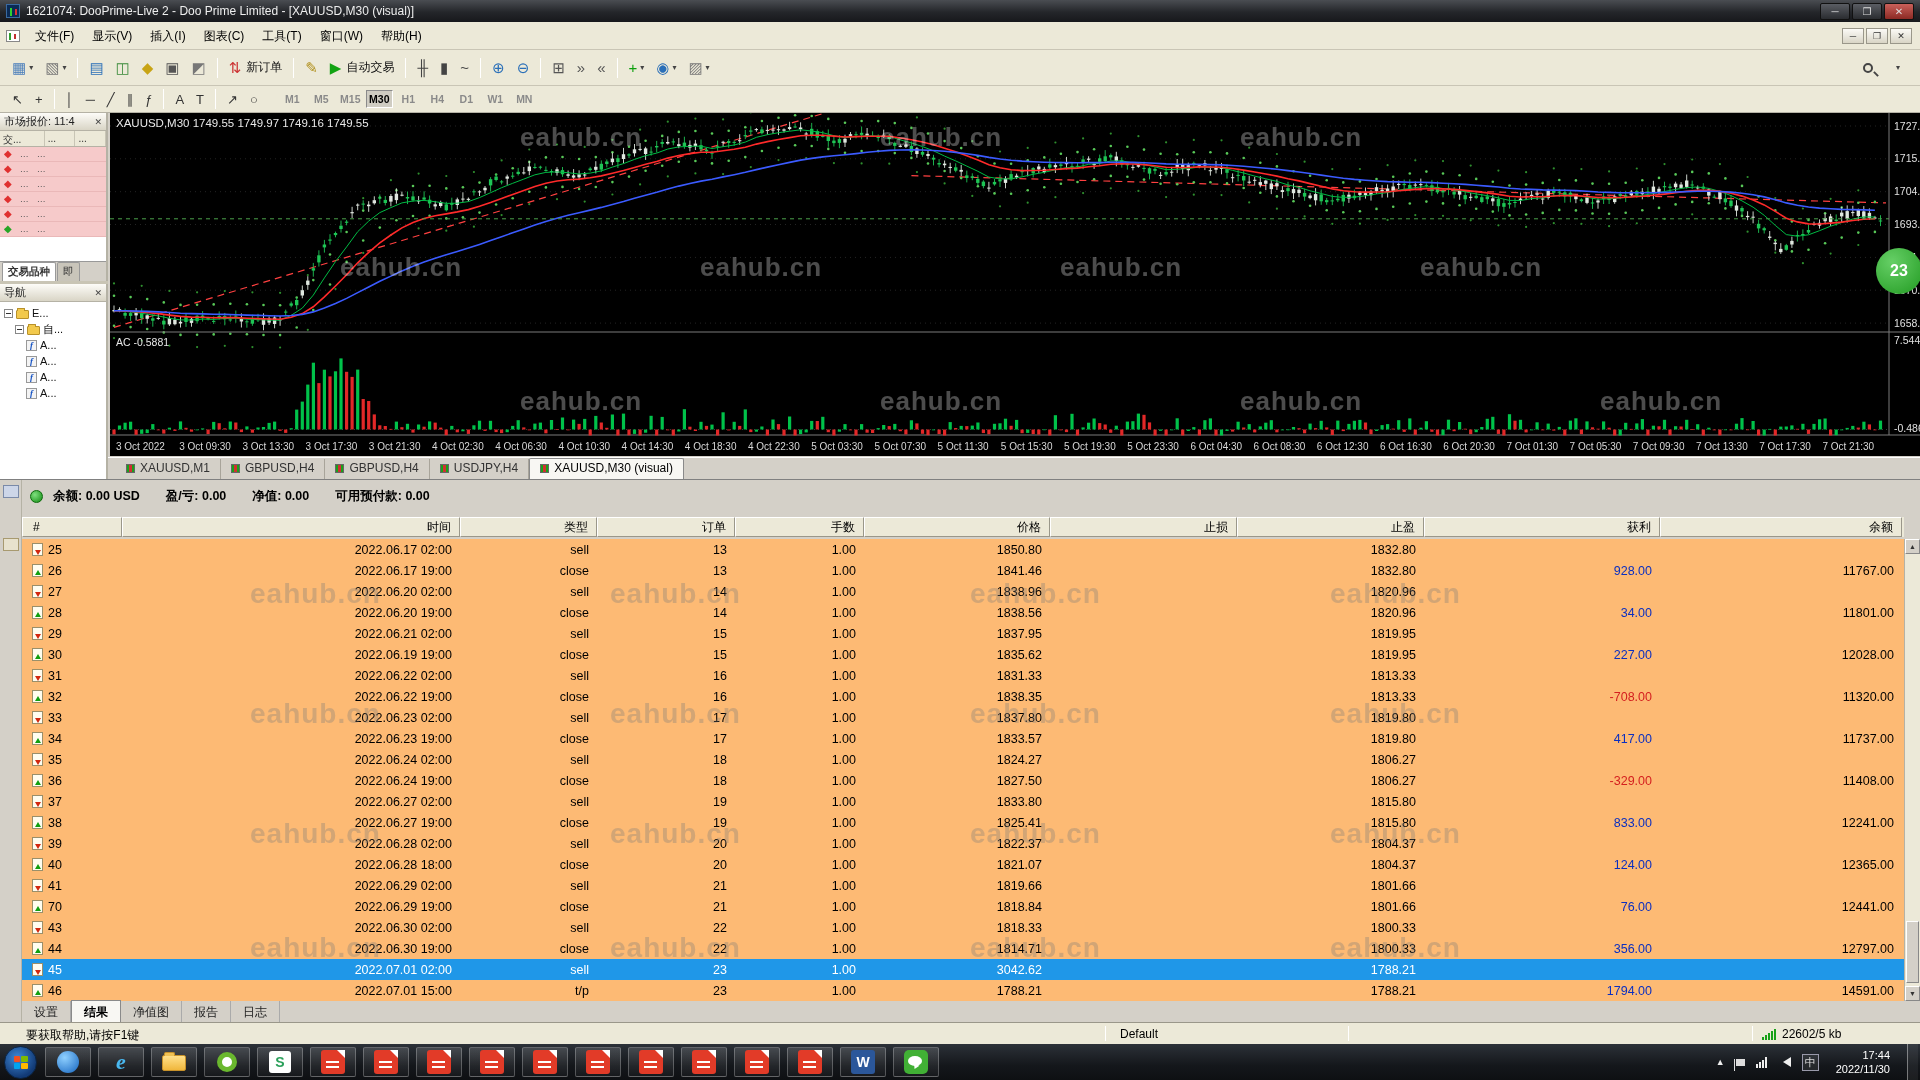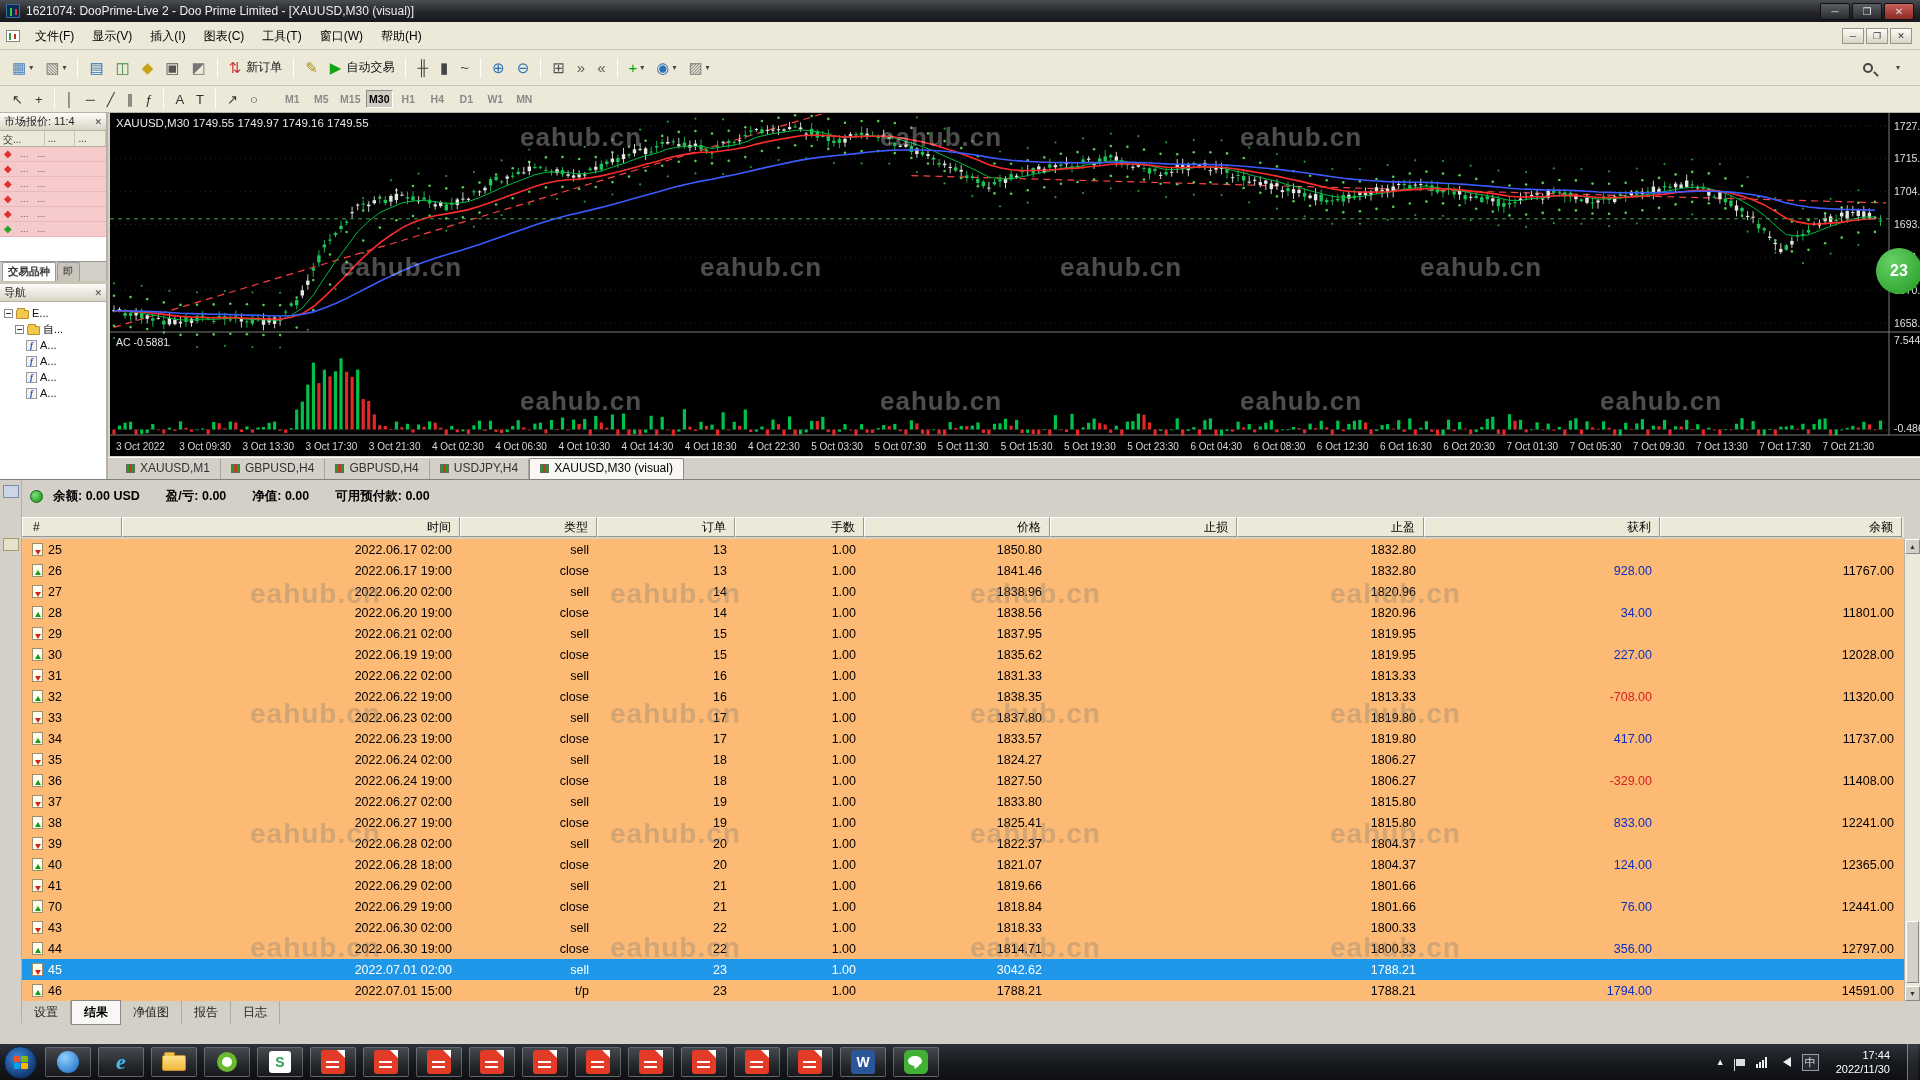--- a/index.html
+++ b/index.html
@@ -2159,20 +2159,37 @@
     </div>
     <div id="t-tabs">
         <span class="ttab">设置</span>
         <span class="ttab active">结果</span>
         <span class="ttab">净值图</span>
         <span class="ttab">报告</span>
         <span class="ttab">日志</span>
       </div>
   </div>
 
+  <div id="statusbar">
+    <span id="sb-help">要获取帮助,请按F1键</span>
+    <span class="sb-div" style="left:1105px;"></span>
+    <span id="sb-default">Default</span>
+    <span class="sb-div" style="left:1348px;"></span>
+    <span class="sb-div" style="left:1752px;"></span>
+    <span id="sb-traffic">
+      <span class="sb-bars">
+          <i style="height:3px"></i>
+          <i style="height:5px"></i>
+          <i style="height:7px"></i>
+          <i style="height:9px"></i>
+          <i style="height:11px"></i>
+        </span>
+      <span>22602/5 kb</span>
+    </span>
+  </div>
 
   <div id="taskbar">
     <div id="start-button">
       <span class="win-flag">
           <i></i>
           <i></i>
           <i></i>
           <i></i>
         </span>
     </div>

